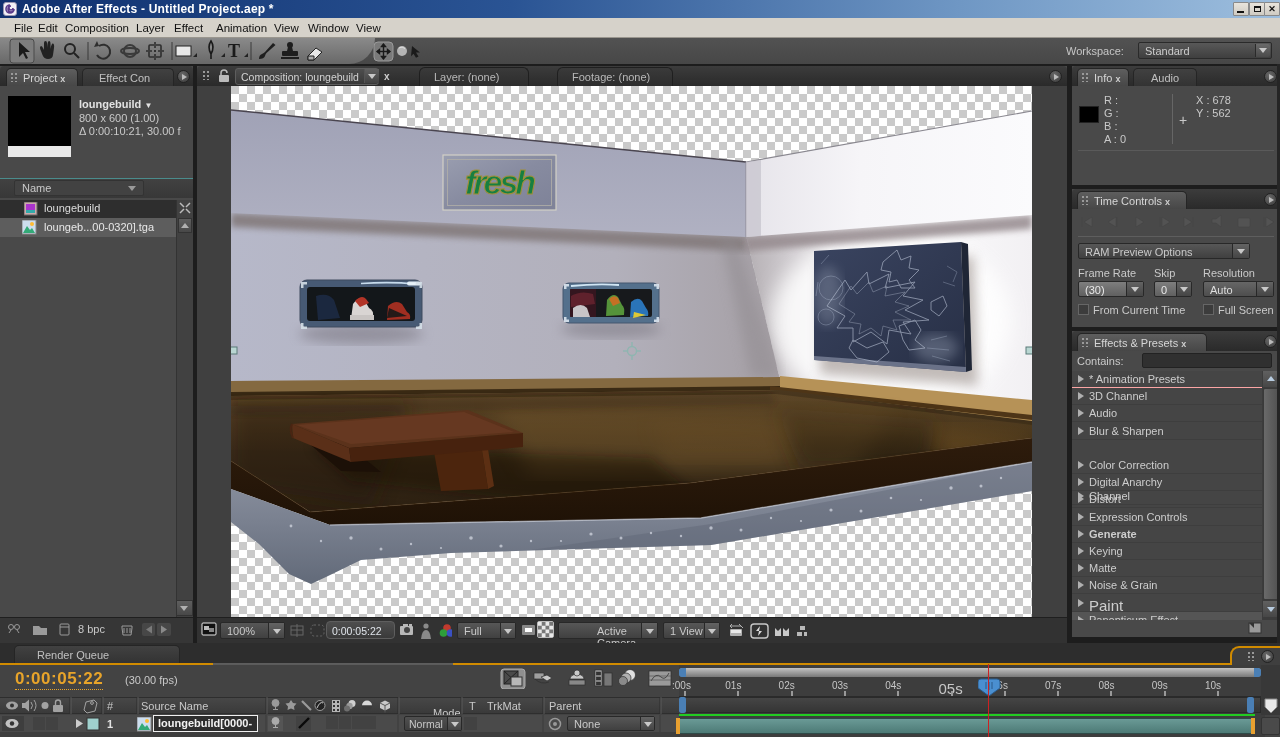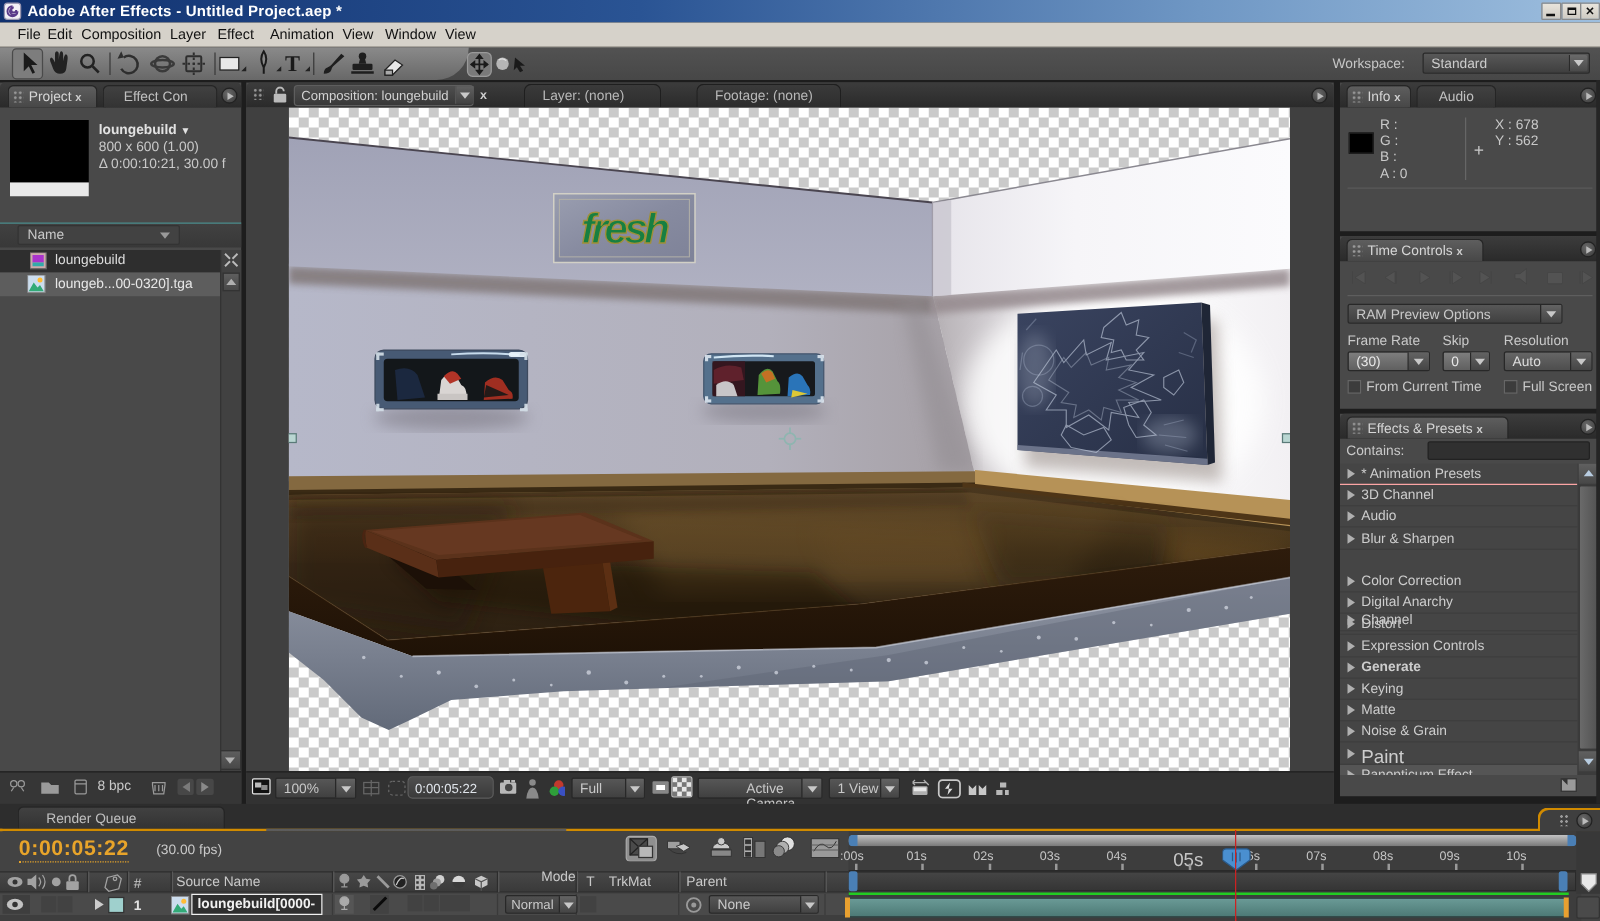--- a/index.html
+++ b/index.html
@@ -783,21 +783,21 @@
             <circle cx="126" cy="14" r="4.5" fill="#8a8a8a"></circle>
           <rect x="152" y="4" width="22" height="15" fill="#9a9a9a"></rect>
             <path d="M154 14 q5 -9 10 -4 q4 4 8 -4" fill="none" stroke="#222"></path>
             <line x1="152" y1="9" x2="174" y2="9" stroke="#555"></line>
             <line x1="152" y1="13" x2="174" y2="13" stroke="#555"></line>
         </g>
       </svg>
 
       <div class="abs" style="left:0; top:32px; width:679px; height:17px; background:linear-gradient(180deg,#474747,#3a3a3a); border-top:1px solid #2e2e2e; border-bottom:1px solid #2e2e2e;"></div>
       <div class="t11" style="left:141px; top:35px;">Source Name</div>
-      <div class="t11" style="left:406px; top:31px;padding-left:27px;">Mode</div>
+      <div class="t11" style="left:406px; top:42px;padding-left:27px;">Mode</div>
       <div class="t11" style="left:469px; top:35px;">T</div>
       <div class="t11" style="left:487px; top:35px;">TrkMat</div>
       <div class="t11" style="left:549px; top:35px;">Parent</div>
 
       <svg class="abs" style="left:0px; top:32px;" width="679" height="17">
         <g fill="#a2a2a2">
           <ellipse cx="12" cy="8.5" rx="6" ry="4"></ellipse>
             <circle cx="12" cy="8.5" r="2" fill="#333"></circle>
           <path d="M22 6 h3 l4 -3.5 v12 l-4 -3.5 h-3 Z"></path>
             <path d="M31 5 q3 3.5 0 7 M34 3 q4 5.5 0 11" stroke="#a2a2a2" fill="none"></path>

